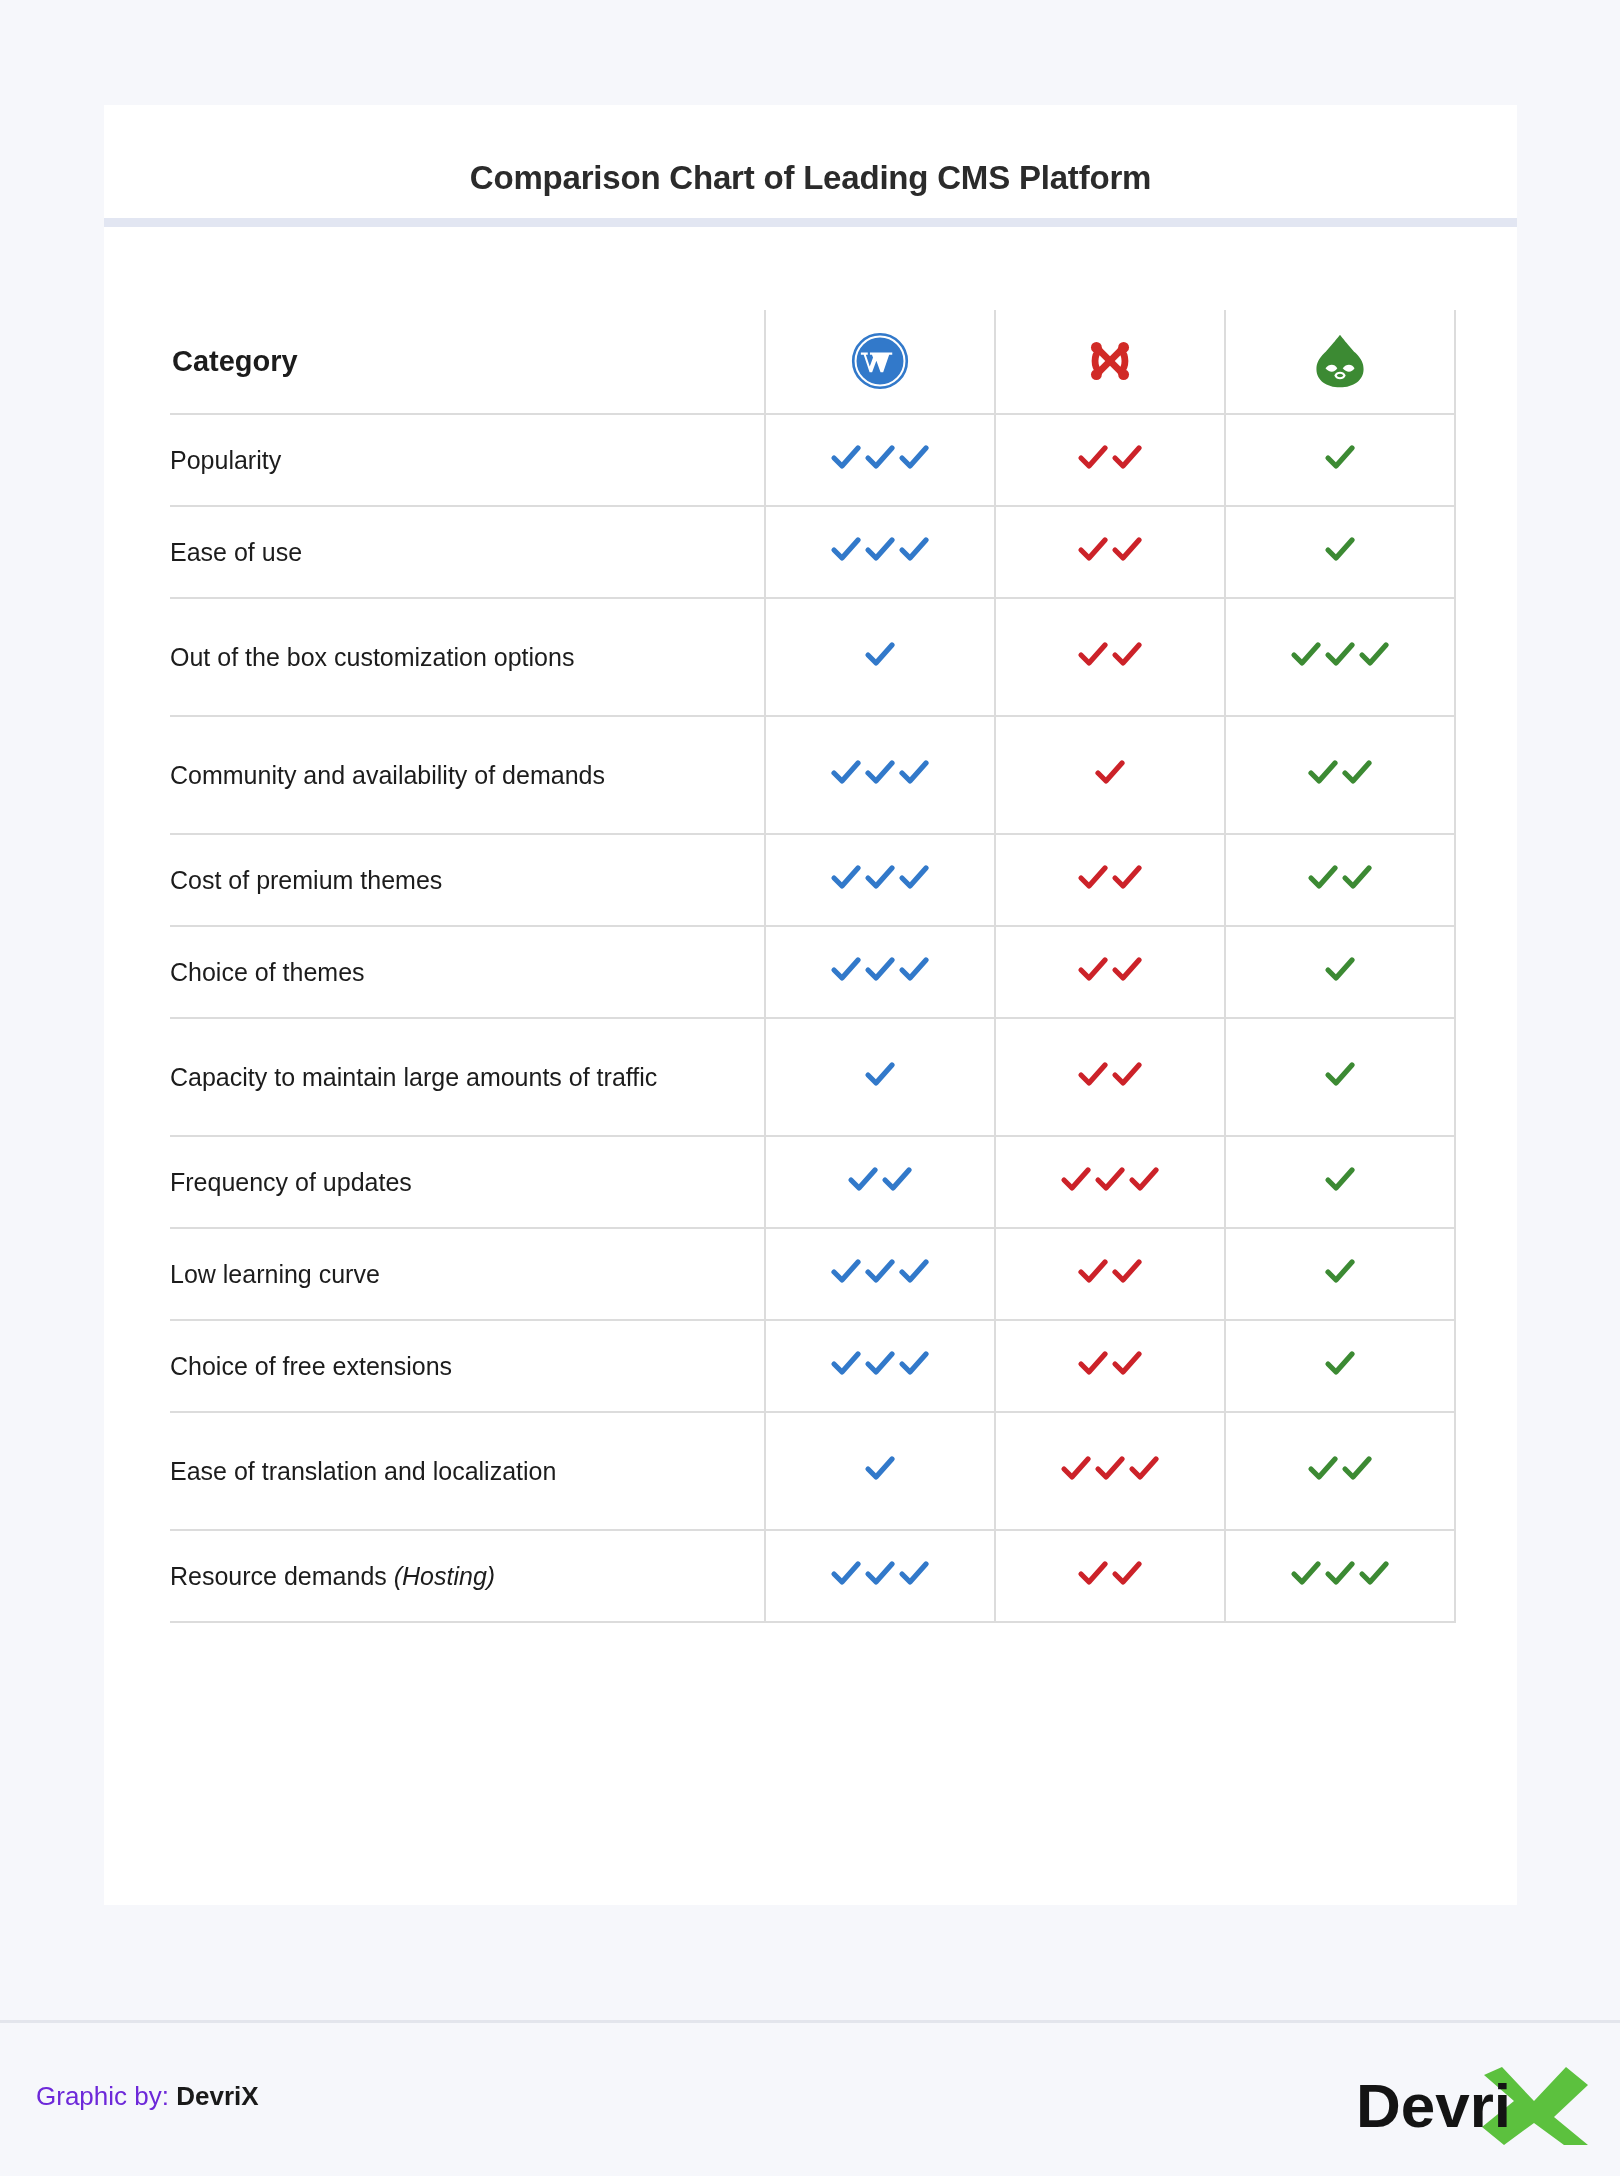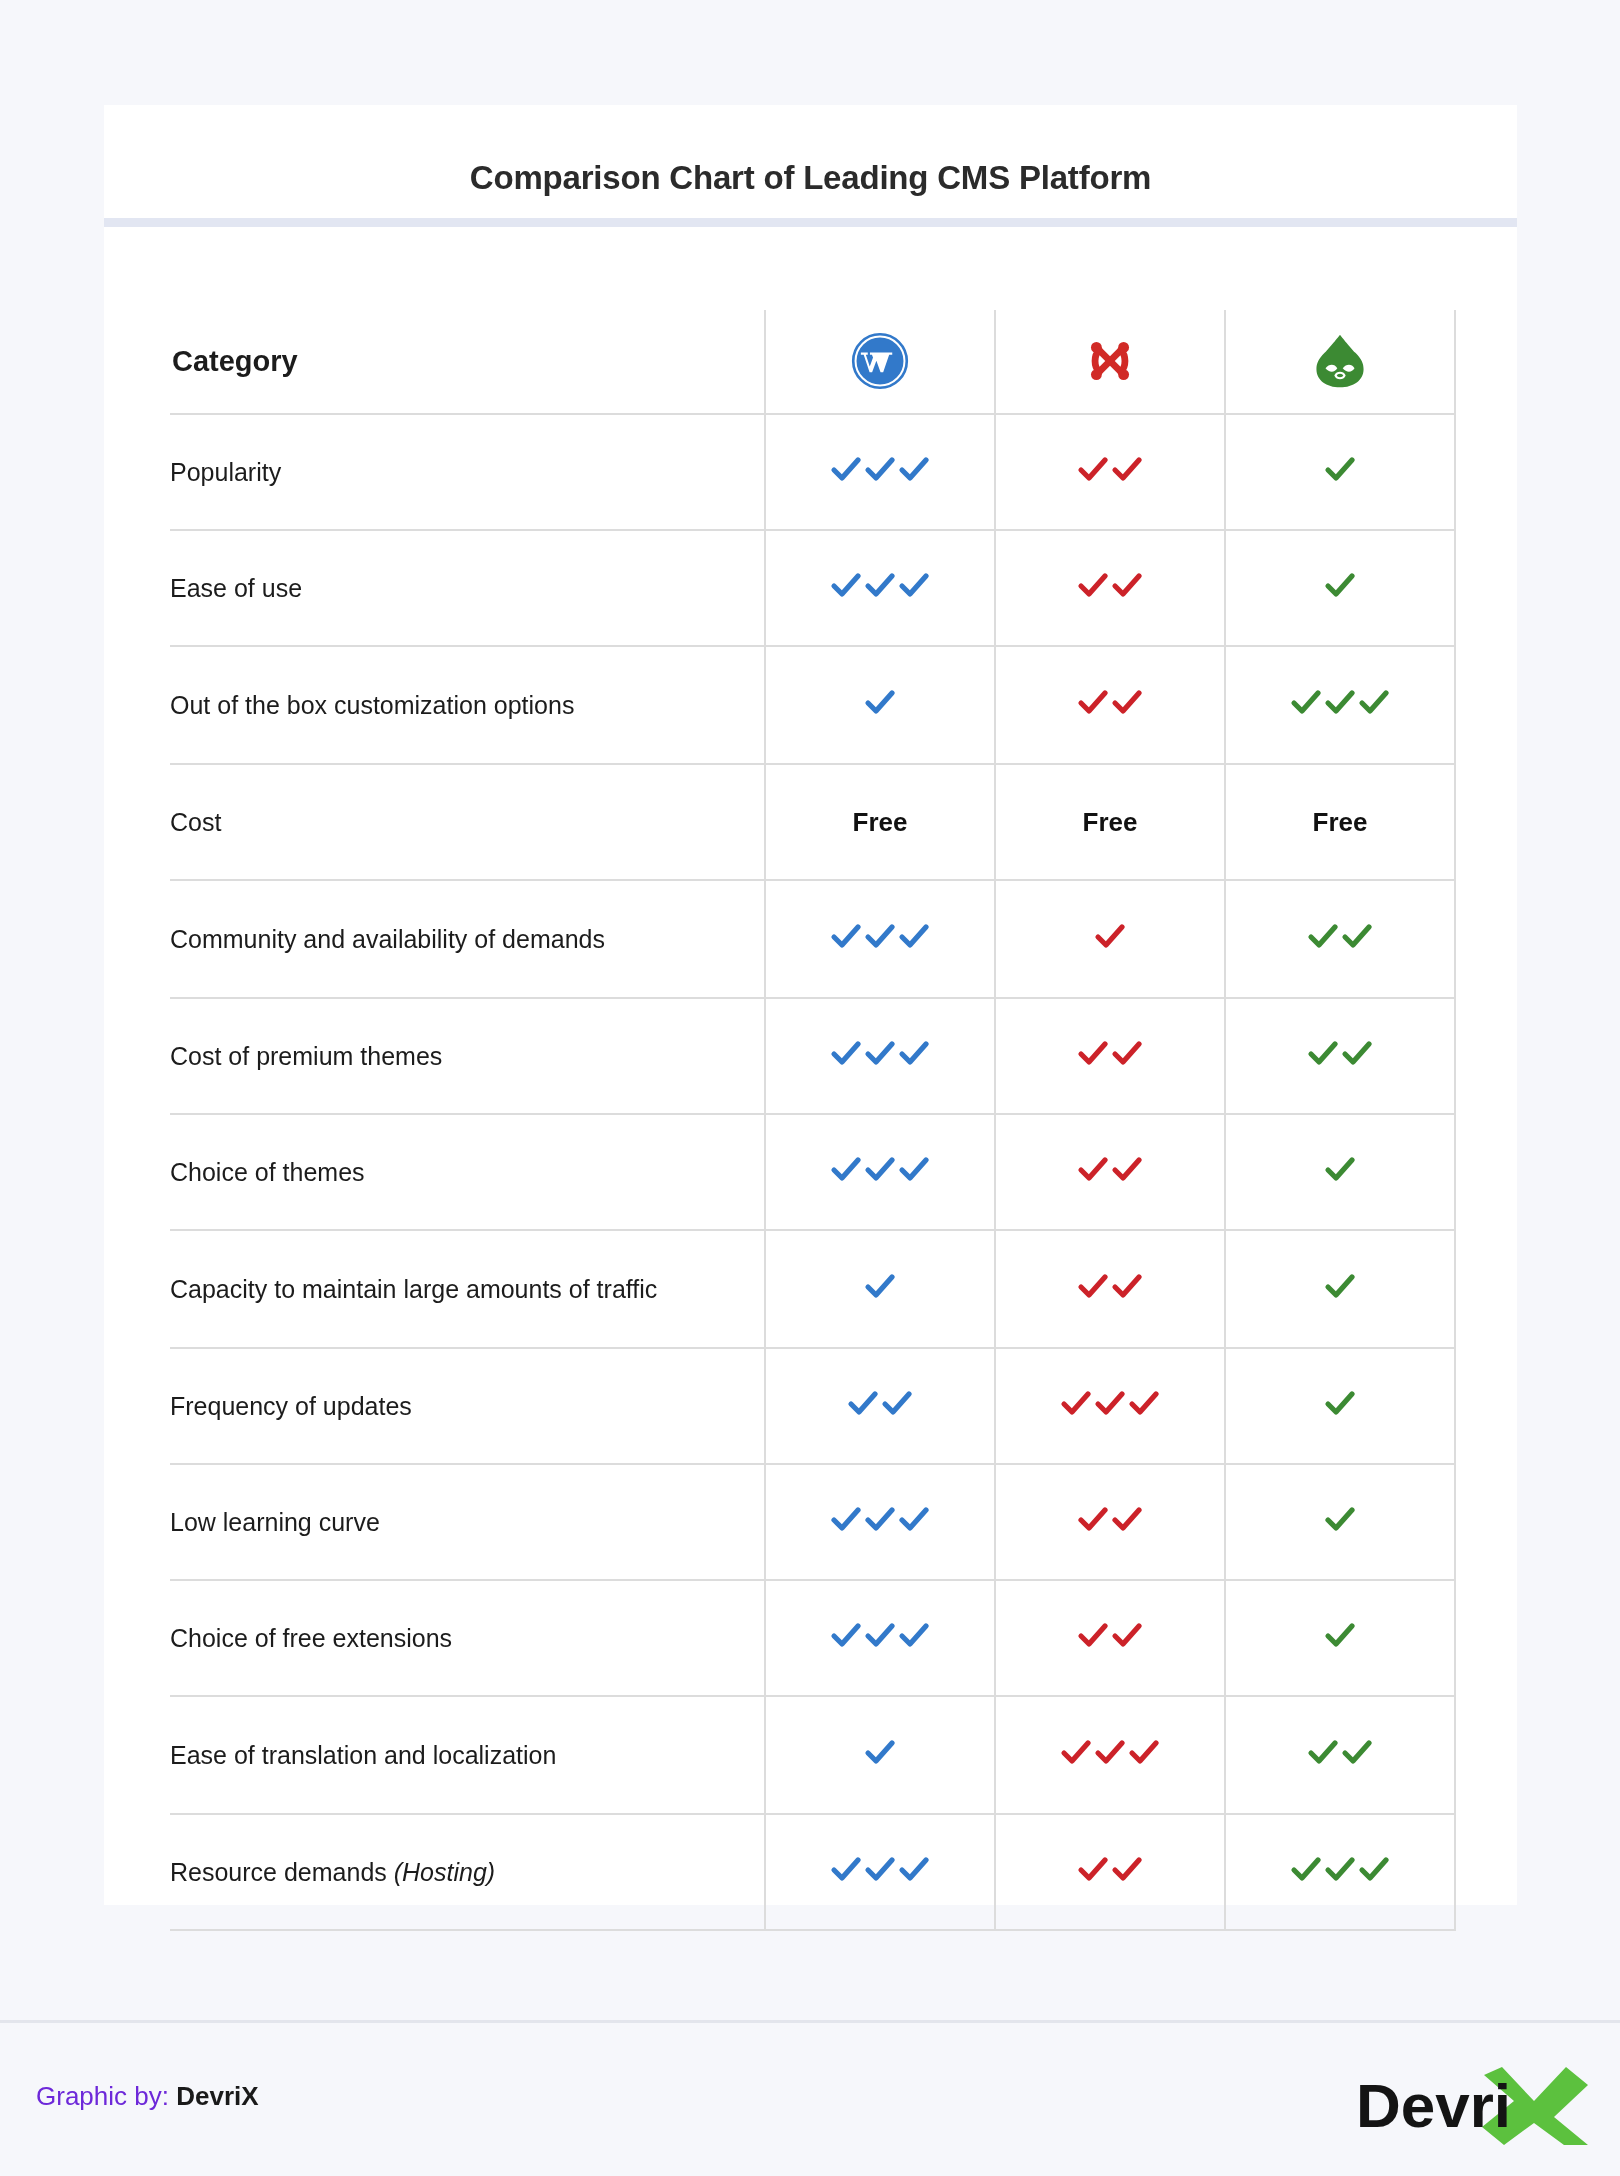--- a/index.html
+++ b/index.html
@@ -132,21 +132,21 @@
   }
 
   .tick { display: inline-block; }
 
   .free-text {
     font-size: 26px;
     font-weight: bold;
     color: #111111;
   }
 
-  .r-1line { height: 116px; margin-top: 33px; }
+  .r-1line { height: 92px; margin-top: 33px; }
   .r-2line { height: 118px; }
 
   
   .footer {
     position: absolute;
     left: 0;
     top: 2020px;
     width: 1620px;
     height: 156px;
     background: #F6F7FB;
@@ -311,26 +311,20 @@
                       <path d="M4 15 L12 23 L28 5" fill="none" stroke="#3C8A33" stroke-width="5.2" stroke-linecap="round" stroke-linejoin="round"></path>
                     </svg></span>
                   <span class="tick"><svg width="32" height="30" viewBox="0 0 32 30">
                       <path d="M4 15 L12 23 L28 5" fill="none" stroke="#3C8A33" stroke-width="5.2" stroke-linecap="round" stroke-linejoin="round"></path>
                     </svg></span>
                   <span class="tick"><svg width="32" height="30" viewBox="0 0 32 30">
                       <path d="M4 15 L12 23 L28 5" fill="none" stroke="#3C8A33" stroke-width="5.2" stroke-linecap="round" stroke-linejoin="round"></path>
                     </svg></span>
                 </span></td>
             </tr>
-            <tr class="r-1line">
-              <td class="cat">Cost</td>
-              <td class="val"><span class="free-text">Free</span></td>
-              <td class="val"><span class="free-text">Free</span></td>
-              <td class="val"><span class="free-text">Free</span></td>
-            </tr>
             <tr class="r-2line">
               <td class="cat">Community and availability of demands</td>
               <td class="val"><span class="ticks">
                   <span class="tick"><svg width="32" height="30" viewBox="0 0 32 30">
                       <path d="M4 15 L12 23 L28 5" fill="none" stroke="#3279CA" stroke-width="5.2" stroke-linecap="round" stroke-linejoin="round"></path>
                     </svg></span>
                   <span class="tick"><svg width="32" height="30" viewBox="0 0 32 30">
                       <path d="M4 15 L12 23 L28 5" fill="none" stroke="#3279CA" stroke-width="5.2" stroke-linecap="round" stroke-linejoin="round"></path>
                     </svg></span>
                   <span class="tick"><svg width="32" height="30" viewBox="0 0 32 30">

